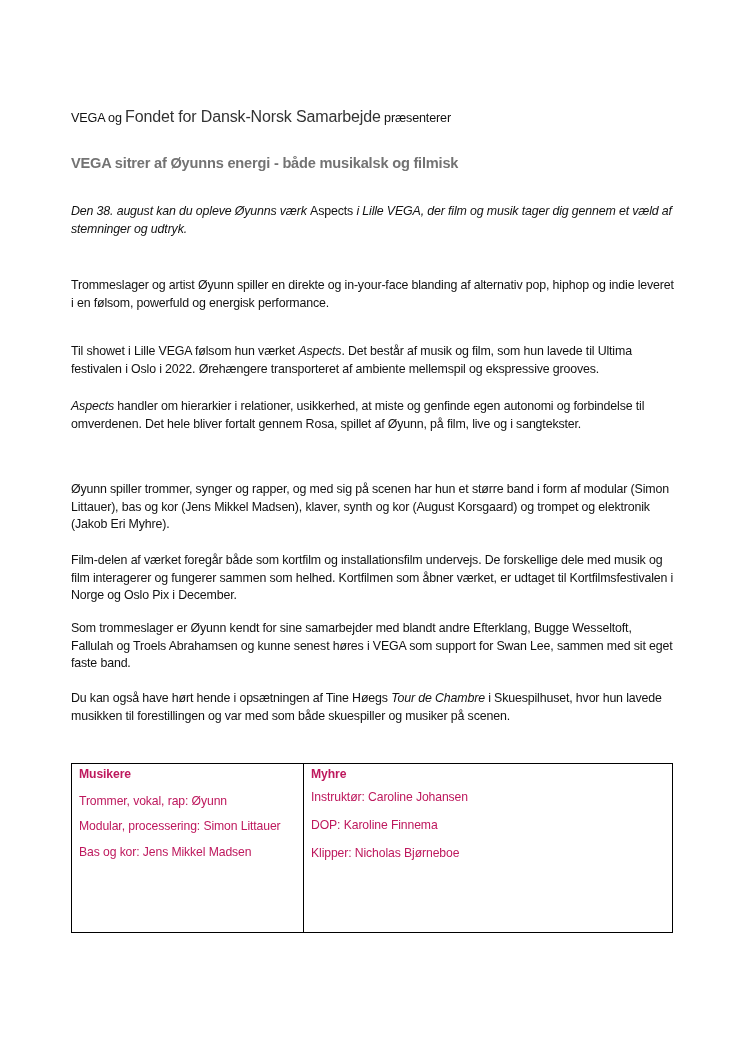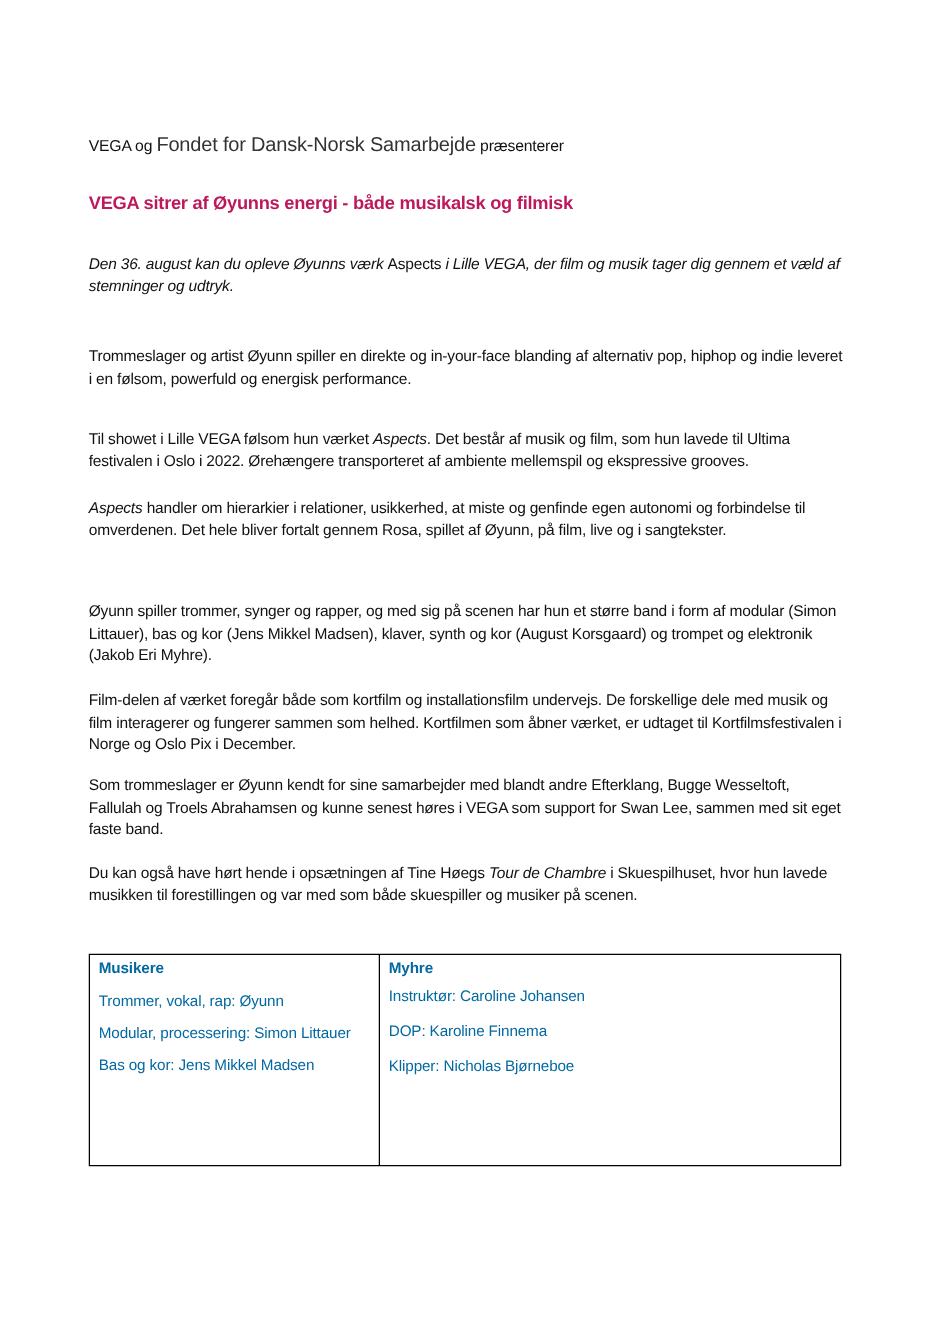--- a/index.html
+++ b/index.html
@@ -36,21 +36,21 @@
     }
     .presents .small {
       font-size: 16px;
       color: #333333;
     }
     .headline {
       top: 155px;
       font-size: 14.6px;
       font-weight: bold;
       letter-spacing: -0.2px;
-      color: #be185d;
+      color: #737373;
     }
     .intro {
       top: 203px;
       font-style: italic;
     }
     .intro .upright { font-style: normal; }
     .para1 { top: 277px; }
     .para2 { top: 343px; }
     .para3 { top: 398px; }
     .para4 { top: 481px; }
@@ -68,21 +68,21 @@
       height: 170px;
       border: 1.3px solid #000;
       display: flex;
       box-sizing: border-box;
     }
     .col {
       box-sizing: border-box;
       padding: 2px 7px 0 7px;
       font-size: 12.2px;
       letter-spacing: -0.1px;
-      color: #0369a1;
+      color: #be185d;
     }
     .col-left {
       width: 232px;
       border-right: 1.3px solid #000;
     }
     .col-right {
       flex: 1;
     }
     .col-title {
       font-weight: bold;
@@ -101,21 +101,21 @@
   </style>
 </head>
 <body>
 
 <div class="page">
 
   <p class="p presents"><span>VEGA</span><span> og </span><span class="small">Fondet for Dansk-Norsk Samarbejde</span><span> præsenterer</span></p>
 
   <h1 class="p headline">VEGA sitrer af Øyunns energi - både musikalsk og filmisk</h1>
 
-  <p class="p intro"><span>Den 36. august kan du opleve Øyunns værk </span><span class="upright">Aspects</span><span> i Lille VEGA, der film og musik tager dig gennem et væld af stemninger og udtryk.</span></p>
+  <p class="p intro"><span>Den 38. august kan du opleve Øyunns værk </span><span class="upright">Aspects</span><span> i Lille VEGA, der film og musik tager dig gennem et væld af stemninger og udtryk.</span></p>
 
   <p class="p para1">Trommeslager og artist Øyunn spiller en direkte og in-your-face blanding af alternativ pop, hiphop og indie leveret i en følsom, powerfuld og energisk performance.</p>
 
   <p class="p para2"><span>Til showet i Lille VEGA følsom hun værket </span><em>Aspects</em><span>. Det består af musik og film, som hun lavede til Ultima festivalen i Oslo i 2022. Ørehængere transporteret af ambiente mellemspil og ekspressive grooves.</span></p>
 
   <p class="p para3"><em>Aspects</em><span> handler om hierarkier i relationer, usikkerhed, at miste og genfinde egen autonomi og forbindelse til omverdenen. Det hele bliver fortalt gennem Rosa, spillet af Øyunn, på film, live og i sangtekster.</span></p>
 
   <p class="p para4">Øyunn spiller trommer, synger og rapper, og med sig på scenen har hun et større band i form af modular (Simon Littauer), bas og kor (Jens Mikkel Madsen), klaver, synth og kor (August Korsgaard) og trompet og elektronik (Jakob Eri Myhre).</p>
 
   <p class="p para5">Film-delen af værket foregår både som kortfilm og installationsfilm undervejs. De forskellige dele med musik og film interagerer og fungerer sammen som helhed. Kortfilmen som åbner værket, er udtaget til Kortfilmsfestivalen i Norge og Oslo Pix i December.</p>

